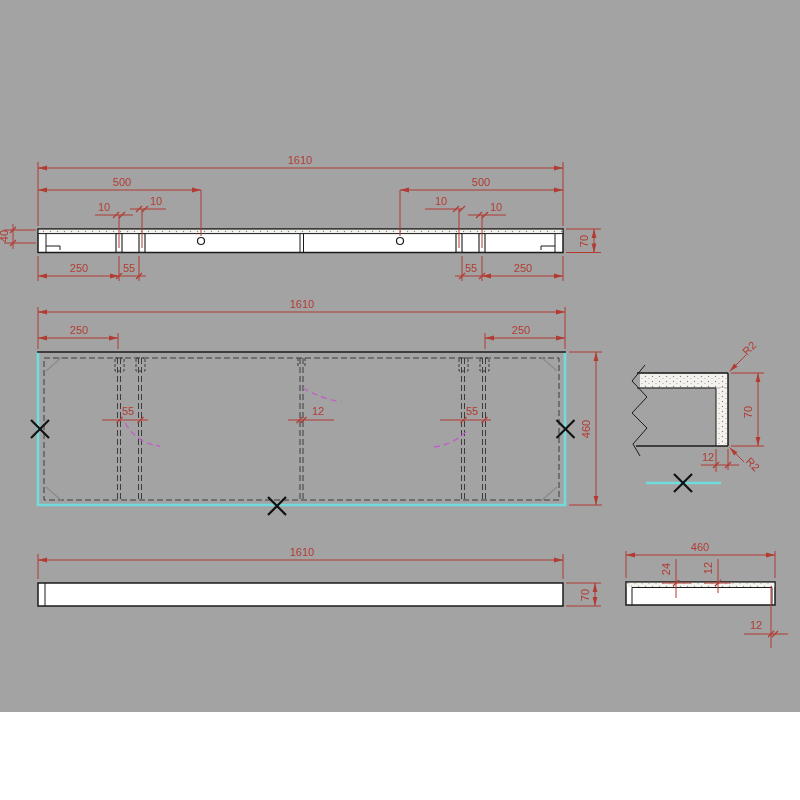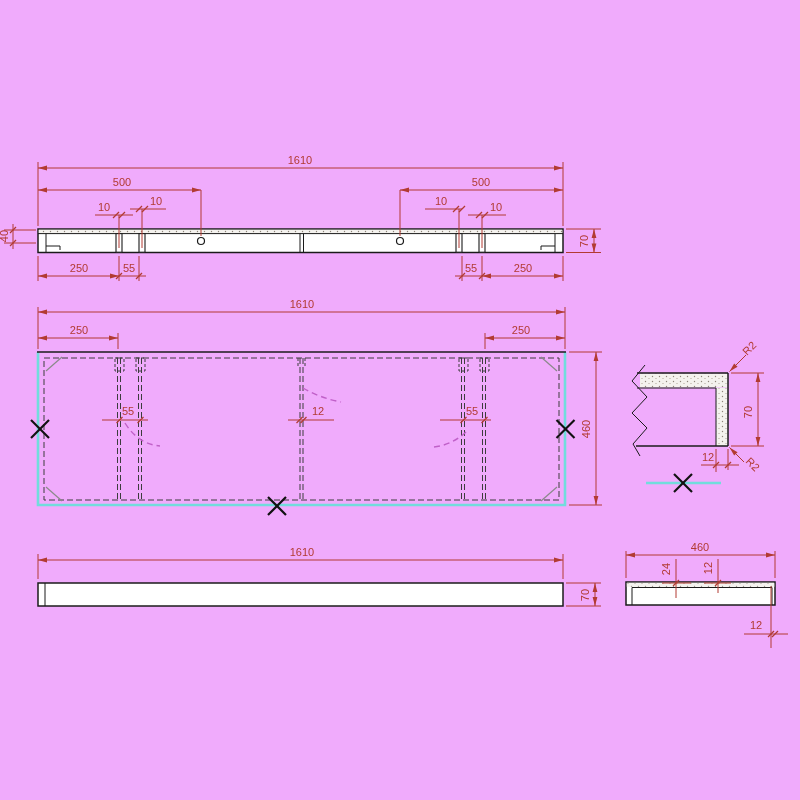--- a/index.html
+++ b/index.html
@@ -1,16 +1,16 @@
 <!DOCTYPE html>
 <html><head>
 <meta charset="utf-8">
 <style>
   html,body{margin:0;padding:0;background:#ffffff;}
-  .canvas{position:relative;width:800px;height:800px;background:#f0abfc;overflow:hidden;}
+  .canvas{position:relative;width:800px;height:712px;background:#a3a3a3;overflow:hidden;}
   svg{position:absolute;inset:0;}
   .bar{fill:#ffffff;stroke:#1b1b1b;stroke-width:1.5;}
   .ol{stroke:#1b1b1b;fill:none;stroke-width:1.5;}
   .ol-thin{stroke:#1b1b1b;fill:none;stroke-width:1;}
   .slot{fill:#ffffff;stroke:#1b1b1b;stroke-width:1.1;}
   .hole{fill:#ffffff;stroke:#1b1b1b;stroke-width:1.2;}
   .dim{stroke:#b23b32;fill:none;stroke-width:1;}
   .tick{stroke:#b23b32;stroke-width:1.3;}
   .dimtext{fill:#b23b32;font-family:"Liberation Sans",sans-serif;font-size:11px;text-anchor:middle;}
   .hid{stroke:#3c3c3c;fill:none;stroke-width:1;stroke-dasharray:6 3;}

